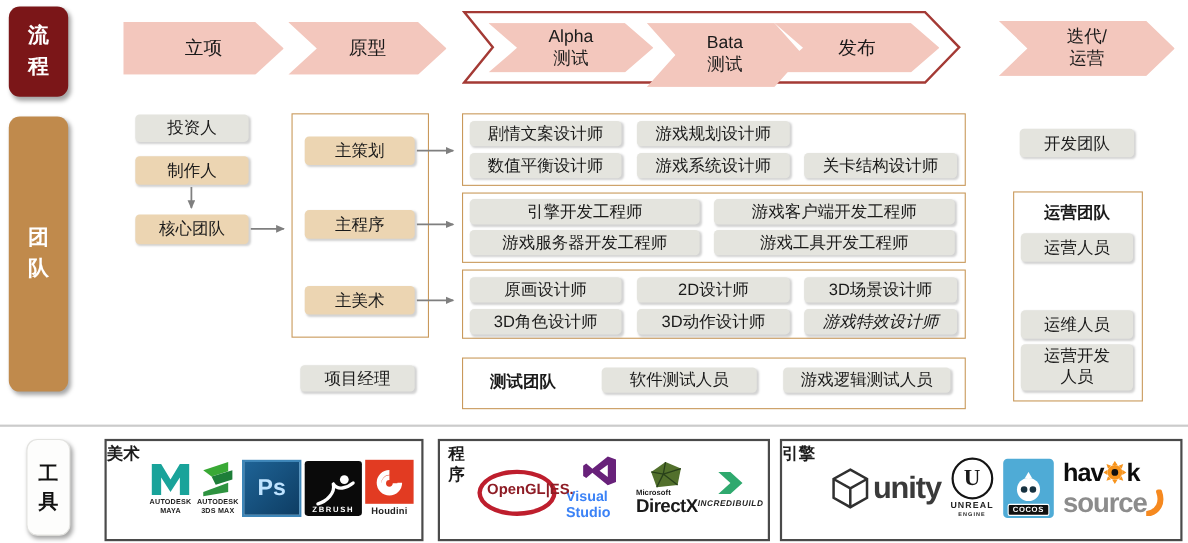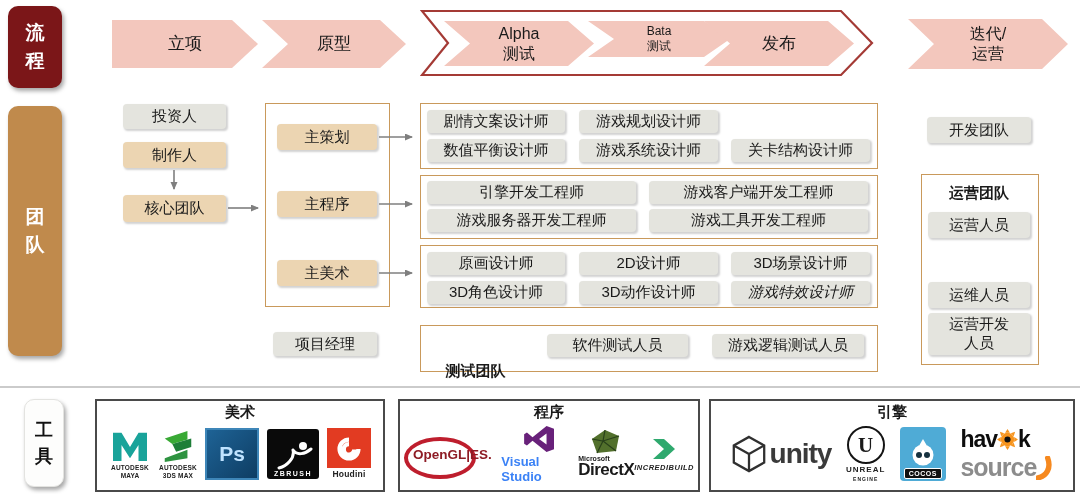--- a/index.html
+++ b/index.html
@@ -14,21 +14,21 @@
         font-size:17px;line-height:1.25;}
   .pent{clip-path:polygon(0 0,calc(100% - 26px) 0,100% 50%,calc(100% - 26px) 100%,0 100%);}
   .notch{clip-path:polygon(0 0,calc(100% - 26px) 0,100% 50%,calc(100% - 26px) 100%,0 100%,26px 50%);}
   .box{display:flex;align-items:center;justify-content:center;font-size:15px;border-radius:4px;
        box-shadow:1.5px 1.5px 2px rgba(0,0,0,.18);}
   .tan{background:#ECD5B2;}
   .gray{background:#E4E4DE;}
   .group{border:1.5px solid #C9995B;background:#fff;}
   .btitle{display:flex;align-items:center;justify-content:center;font-size:15px;font-weight:bold;}
   .divider{background:#cbcbcb;}
-  .panel{border:2px solid #4a4a4a;background:#fff;display:flex;flex-direction:column;}
+  .panel{border:2px solid #4a4a4a;background:#fff;display:flex;flex-direction:row;}
   .ptitle{text-align:center;font-weight:bold;font-size:15px;margin-top:2px;}
   .lrow{flex:1;display:flex;align-items:center;justify-content:space-evenly;padding:0 4px 4px;}
   .lstack{display:flex;flex-direction:column;align-items:center;gap:1px;}
   .tiny{font-size:6.5px;font-weight:bold;color:#222;line-height:1.2;text-align:center;letter-spacing:.2px;}
   .ps-tile{width:50px;height:48px;background:linear-gradient(135deg,#1E6396,#0E3D63);border:2px solid #3E86B8;
            color:#BFE3FF;font-size:21px;font-weight:bold;display:flex;align-items:center;justify-content:center;}
   .zb-tile{width:52px;height:48px;background:#0a0a0a;border-radius:3px;display:flex;flex-direction:column;
            align-items:center;justify-content:flex-end;padding-bottom:2px;}
   .zb-text{color:#fff;font-size:7px;font-weight:bold;letter-spacing:1.5px;}
   .hd-tile{width:44px;height:40px;background:#E23B22;display:flex;align-items:center;justify-content:center;}
@@ -62,21 +62,21 @@
 程</div>
 
   <div class="abs chev pent" style="left:112px;top:20px;width:146px;height:48px;">立项</div>
   <div class="abs chev notch" style="left:262px;top:20px;width:144px;height:48px;">原型</div>
 
   <svg class="abs" style="left:420px;top:9px;" width="456" height="68" viewBox="0 0 456 68">
     <polygon points="2,2 421,2 452,34 421,66 2,66 28,34" fill="#ffffff" stroke="#A43A35" stroke-width="2.2"></polygon>
   </svg>
   <div class="abs chev notch ml" style="left:444px;top:21px;width:150px;height:45px;font-size:16px;">Alpha
 测试</div>
-  <div class="abs chev notch ml" style="left:588px;top:21px;width:142px;height:36px;font-size:12px;">Bata
+  <div class="abs chev notch ml" style="left:588px;top:21px;width:142px;height:58px;font-size:16px;">Bata
 测试</div>
   <div class="abs chev notch" style="left:704px;top:21px;width:150px;height:45px;">发布</div>
 
   <div class="abs chev notch ml" style="left:908px;top:19px;width:160px;height:50px;font-size:16px;">迭代/
 运营</div>
 
   <div class="abs side-label ml" style="left:8px;top:106px;width:54px;height:250px;background:#C08A4C;">团
 队</div>
 
   <div class="abs box gray" style="left:123px;top:104px;width:103px;height:25px;">投资人</div>
@@ -104,21 +104,21 @@
 
   <div class="abs group" style="left:420px;top:245px;width:456px;height:61px;"></div>
   <div class="abs box gray" style="left:427px;top:252px;width:138px;height:23px;">原画设计师</div>
   <div class="abs box gray" style="left:579px;top:252px;width:139px;height:23px;">2D设计师</div>
   <div class="abs box gray" style="left:731px;top:252px;width:139px;height:23px;">3D场景设计师</div>
   <div class="abs box gray" style="left:427px;top:281px;width:138px;height:23px;">3D角色设计师</div>
   <div class="abs box gray" style="left:579px;top:281px;width:139px;height:23px;">3D动作设计师</div>
   <div class="abs box gray" style="left:731px;top:281px;width:139px;height:23px;font-style:italic;">游戏特效设计师</div>
 
   <div class="abs group" style="left:420px;top:325px;width:456px;height:45px;"></div>
-  <div class="abs btitle" style="left:428px;top:336px;width:95px;height:22px;margin-top:24px;">测试团队</div>
+  <div class="abs btitle" style="left:428px;top:336px;width:95px;height:22px;">测试团队</div>
   <div class="abs box gray" style="left:547px;top:334px;width:141px;height:23px;">软件测试人员</div>
   <div class="abs box gray" style="left:712px;top:334px;width:152px;height:23px;">游戏逻辑测试人员</div>
 
   <div class="abs box gray" style="left:927px;top:117px;width:104px;height:26px;">开发团队</div>
   <div class="abs group" style="left:921px;top:174px;width:116px;height:189px;"></div>
   <div class="abs btitle" style="left:921px;top:181px;width:116px;height:24px;">运营团队</div>
   <div class="abs box gray" style="left:928px;top:212px;width:102px;height:26px;">运营人员</div>
   <div class="abs box gray" style="left:928px;top:246px;width:102px;height:26px;margin-top:36px;">运维人员</div>
   <div class="abs box gray ml" style="left:928px;top:313px;width:102px;height:42px;line-height:1.25;">运营开发
 人员</div>

